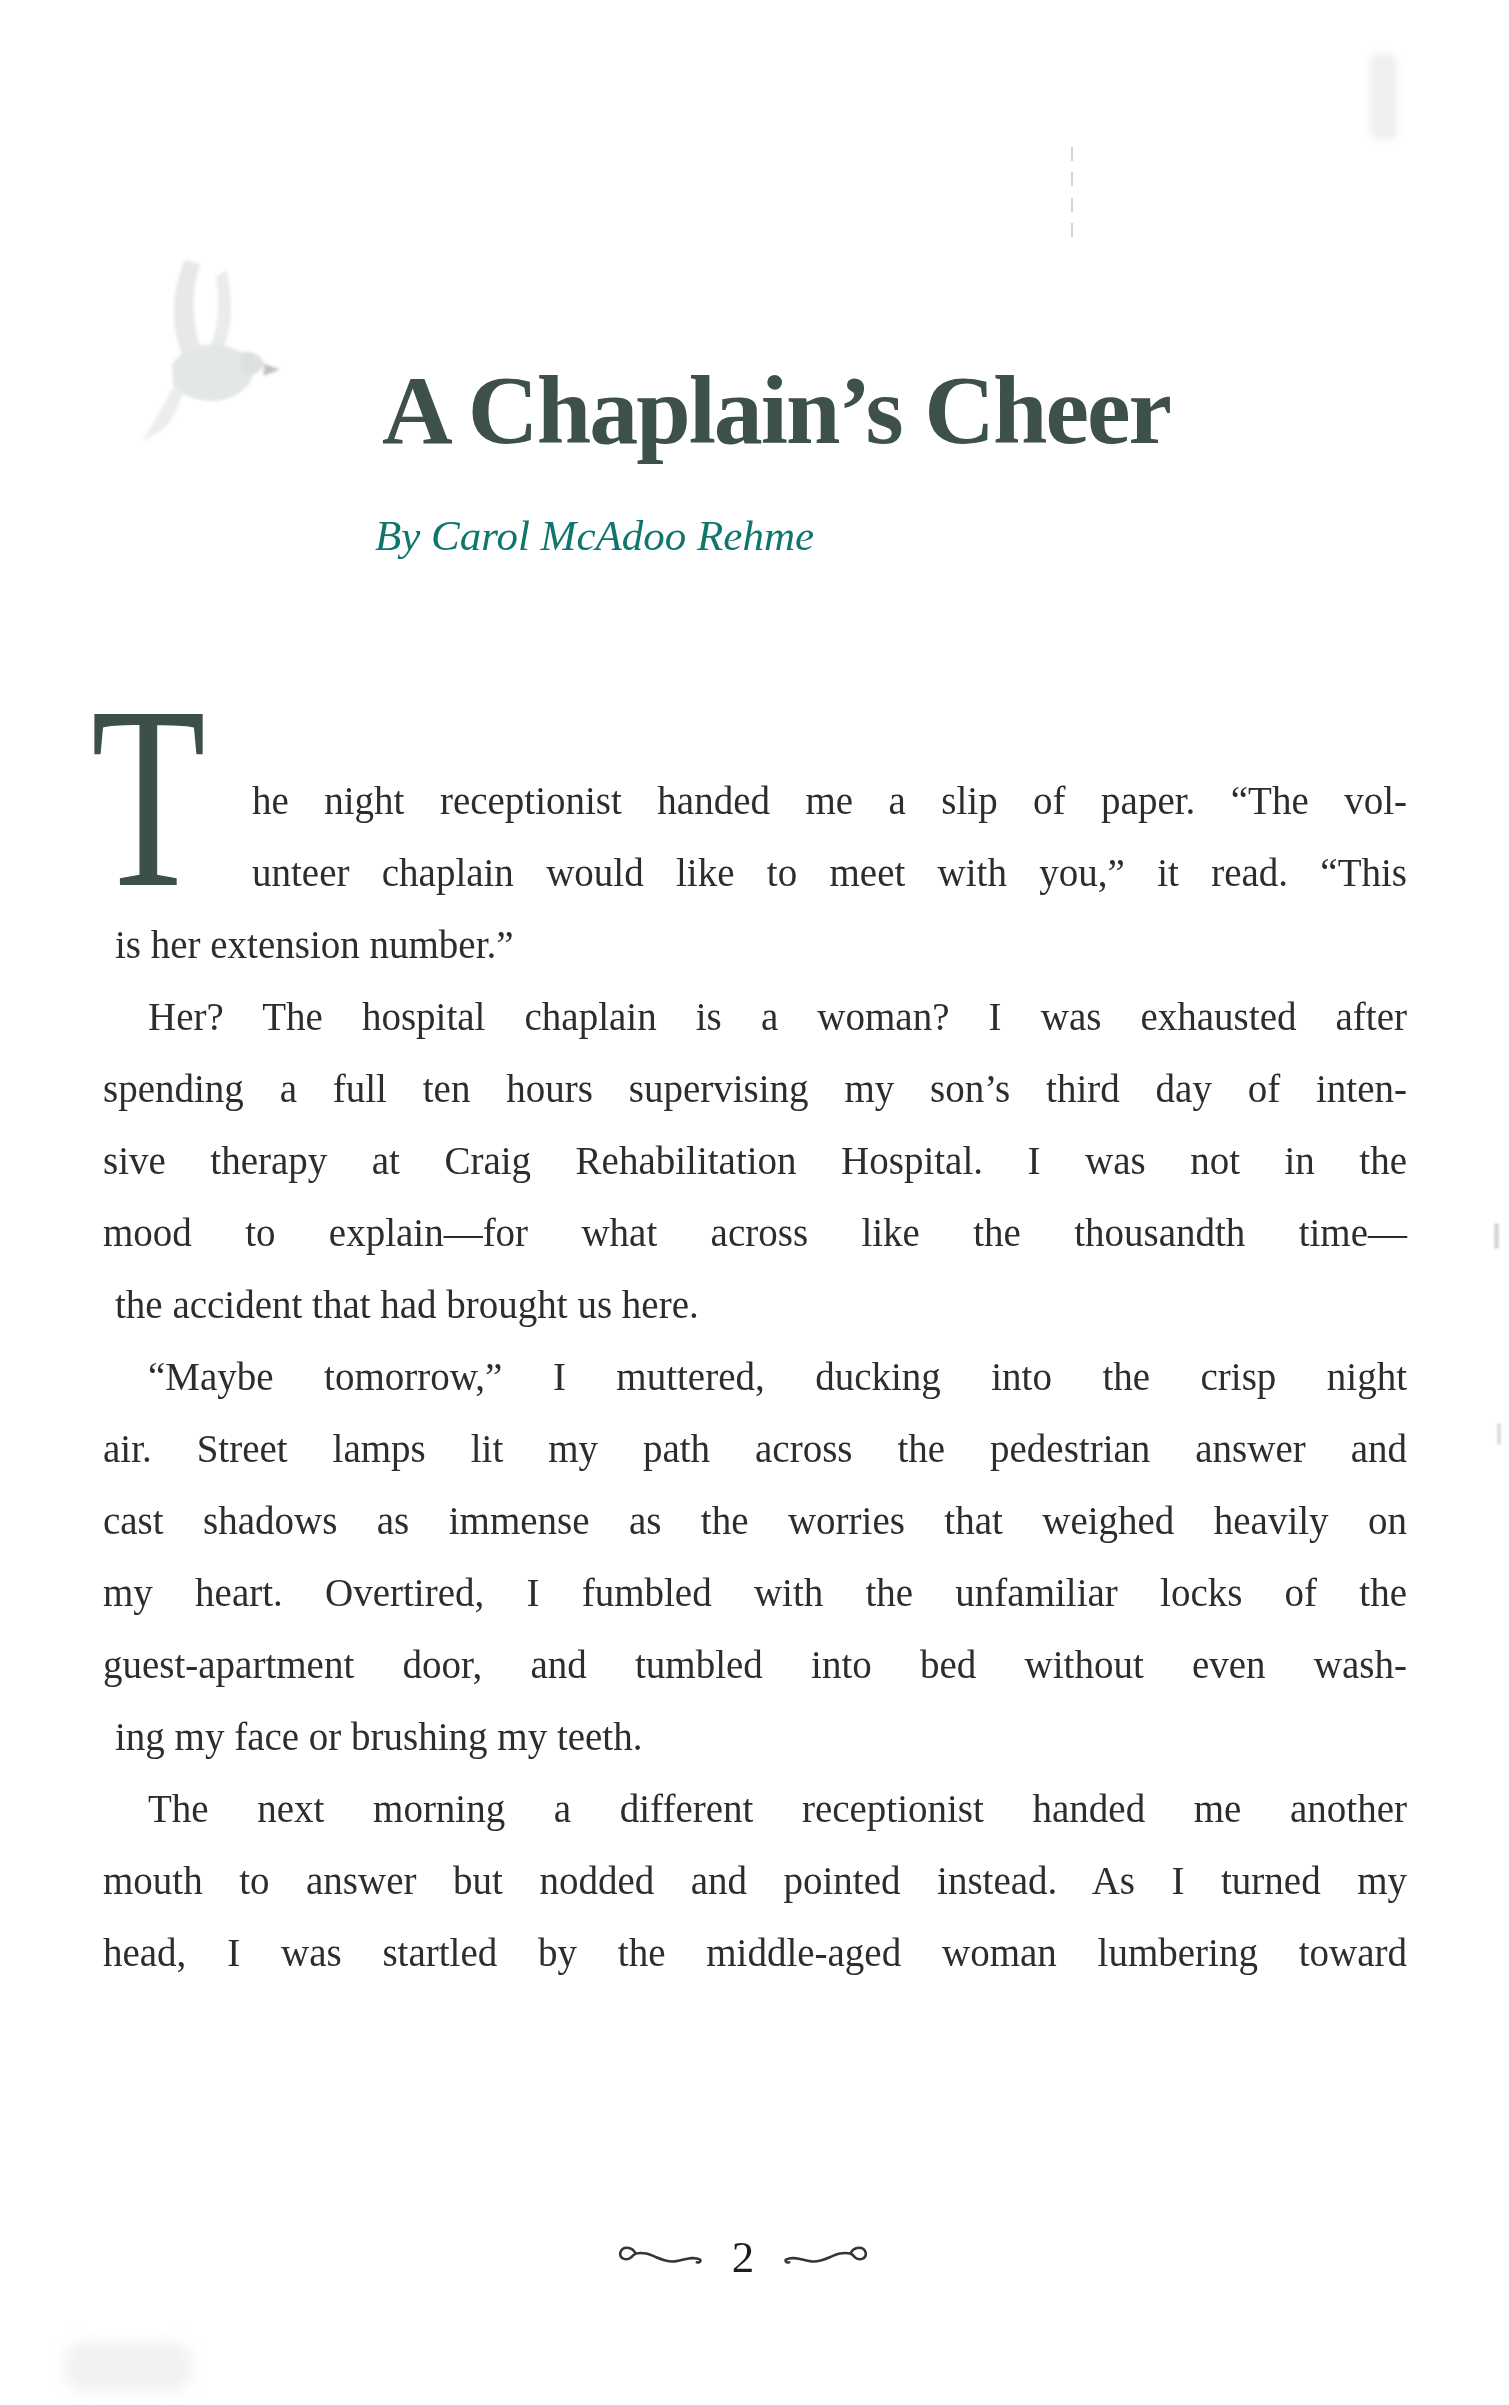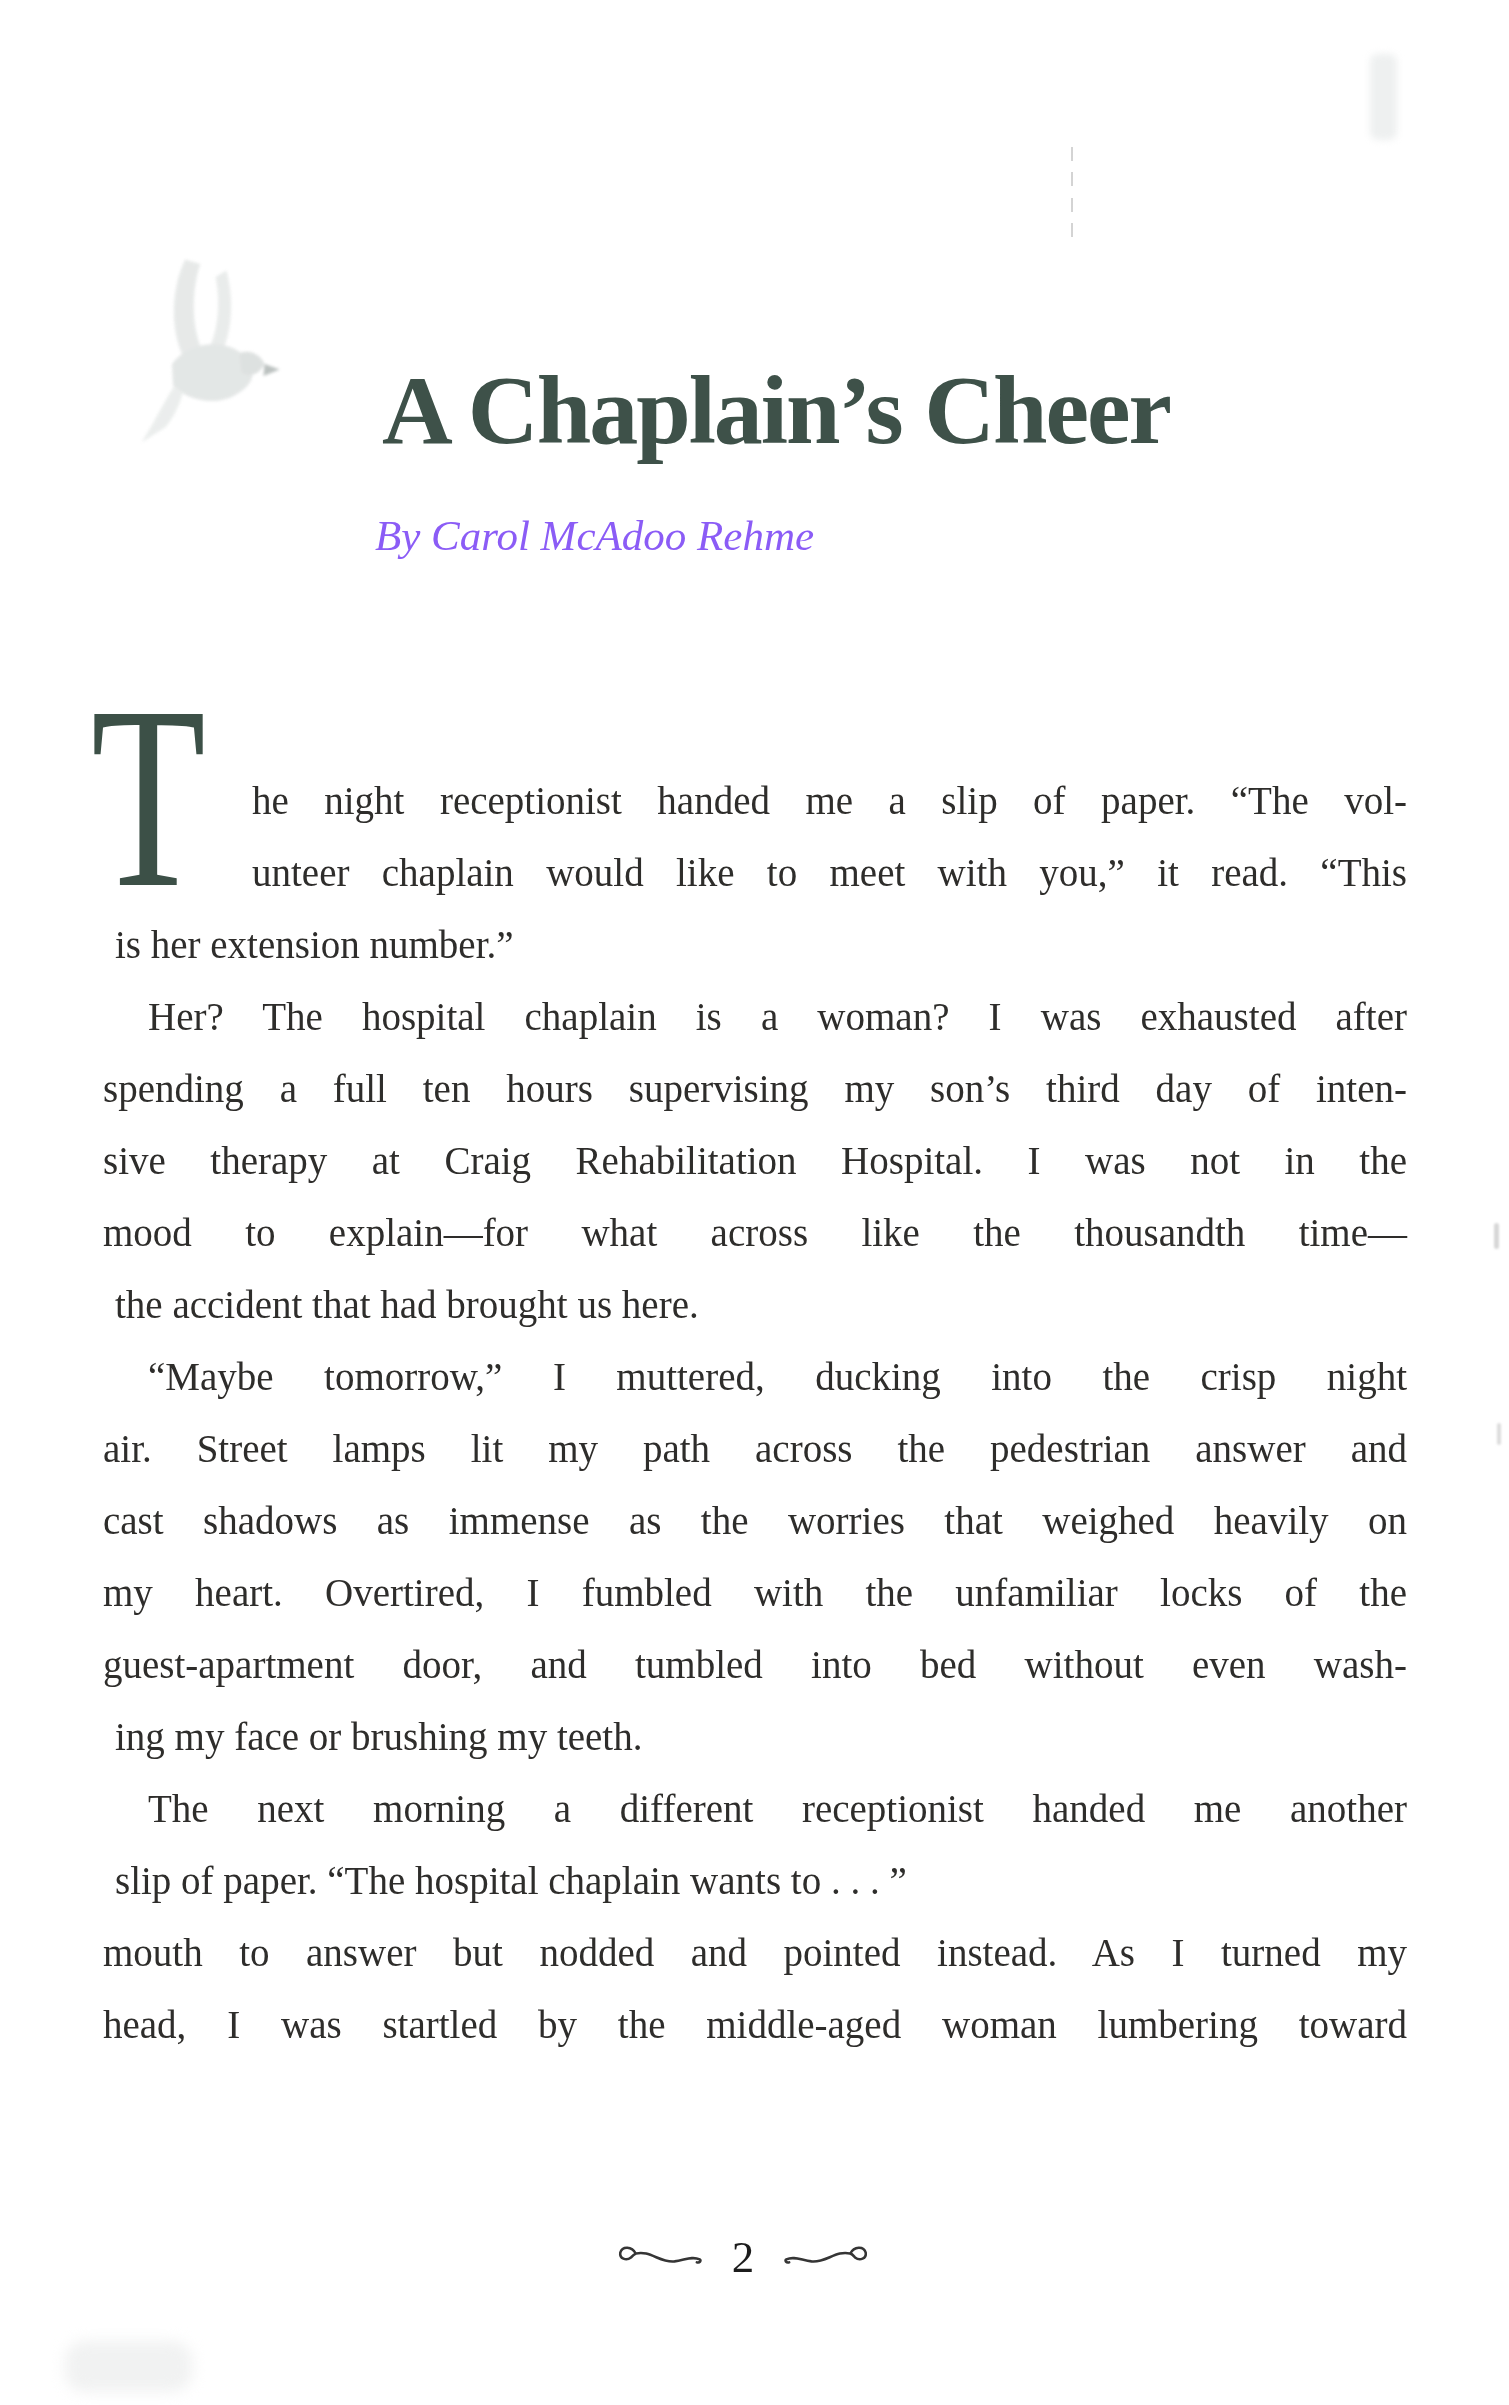--- a/index.html
+++ b/index.html
@@ -21,21 +21,21 @@
     position:absolute; left:382px; top:292px;
     font-size:98px; line-height:104px;
     font-weight:bold; letter-spacing:-2px;
     color:#3e5149;
     filter:blur(0.4px);
     white-space:nowrap;
   }
   .byline {
     position:absolute; left:375px; top:510px;
     font-size:43px; line-height:51px;
-    font-style:italic; color:#8b5cf6;
+    font-style:italic; color:#0f766e;
     filter:blur(0.3px);
     white-space:nowrap;
   }
 
   
   .body-text {
     position:absolute; left:103px; top:765px; width:1304px;
     font-size:39px; line-height:72px;
     color:#2e2d2b;
     filter:blur(0.3px);
@@ -135,21 +135,20 @@
       <div class="line indent">“Maybe tomorrow,” I muttered, ducking into the crisp night</div>
       <div class="line">air. Street lamps lit my path across the pedestrian answer and</div>
       <div class="line">cast shadows as immense as the worries that weighed heavily on</div>
       <div class="line">my heart. Overtired, I fumbled with the unfamiliar locks of the</div>
       <div class="line">guest-apartment door, and tumbled into bed without even wash-</div>
       <div class="line last">ing my face or brushing my teeth.</div>
     </div>
 
     <div>
       <div class="line indent">The next morning a different receptionist handed me another</div>
-      <div class="line last">slip of paper. “The hospital chaplain wants to . . . ”</div>
     </div>
 
     <div>
       <div class="line">mouth to answer but nodded and pointed instead. As I turned my</div>
       <div class="line">head, I was startled by the middle-aged woman lumbering toward</div>
     </div>
 
   </div>
 
   <div class="footer">

